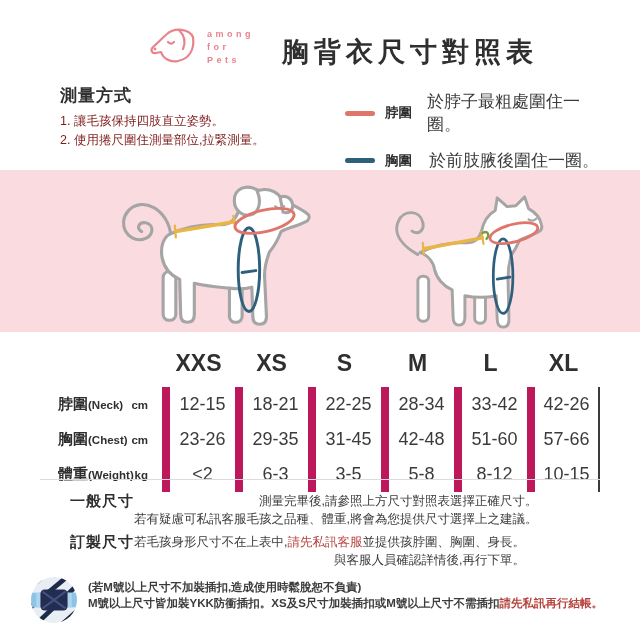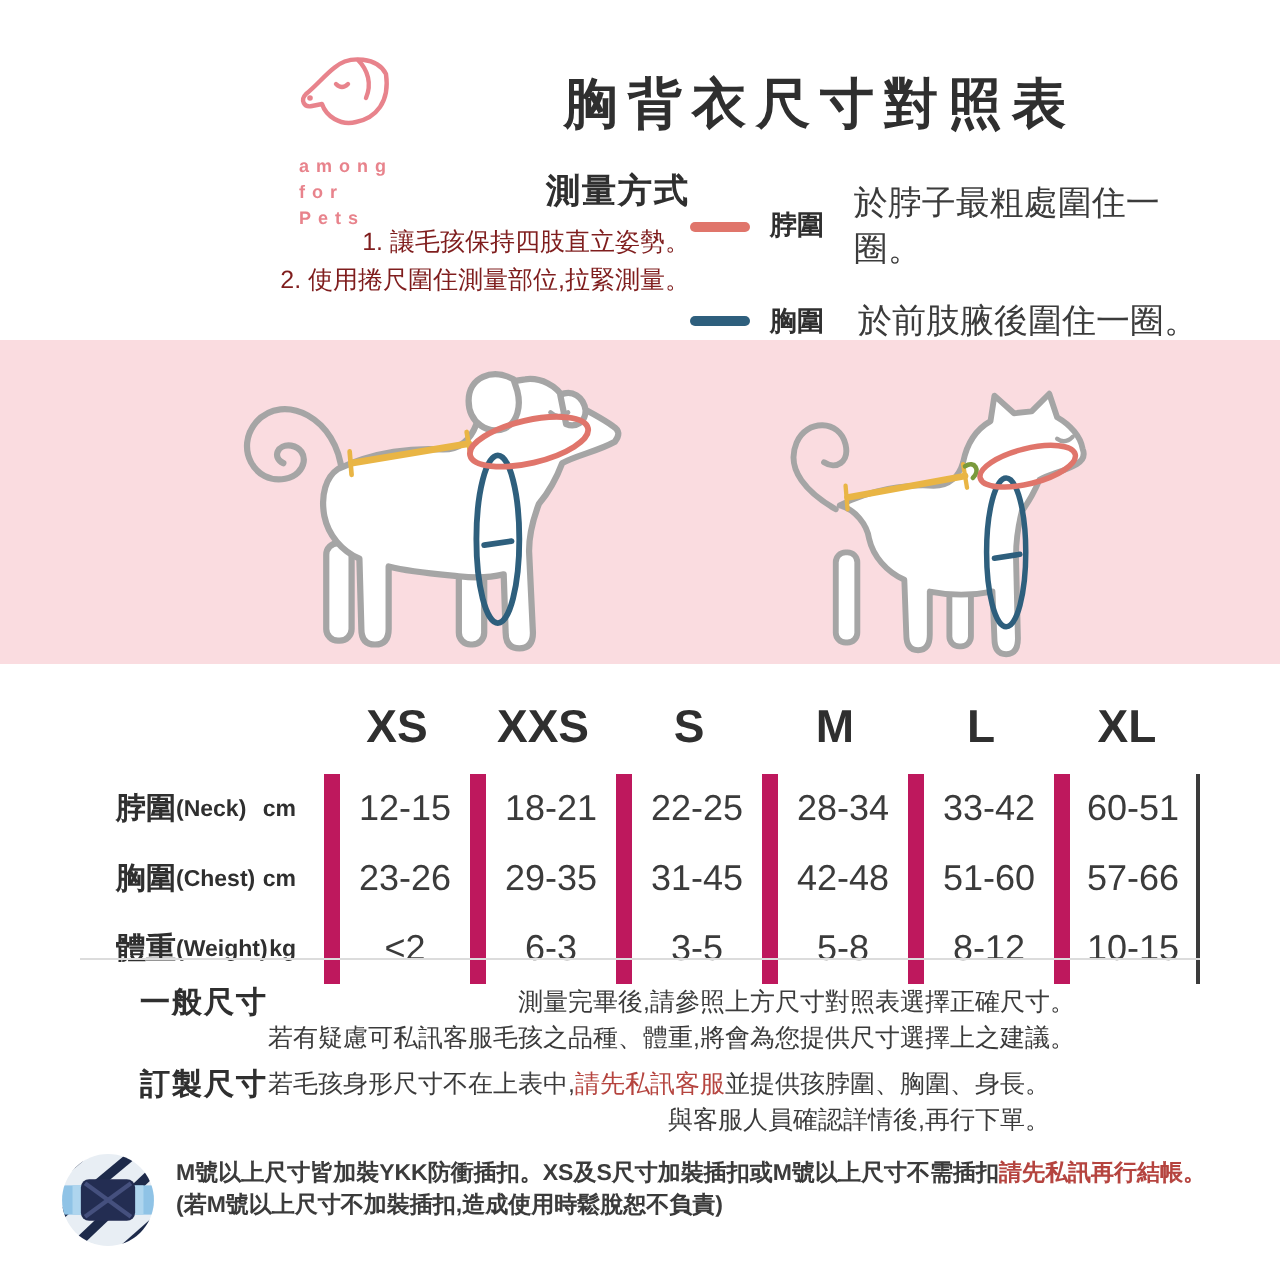--- a/index.html
+++ b/index.html
@@ -5,26 +5,26 @@
   html,body{margin:0;padding:0;}
   body{
     width:640px;height:640px;background:#ffffff;
     font-family:"Liberation Sans","DejaVu Sans",sans-serif;
     color:#3b3b3b;overflow:hidden;
   }
   .page{position:relative;width:640px;height:640px;background:#fff;}
 
   
   .header{position:absolute;top:24px;left:0;width:640px;height:56px;}
-  .logo{position:absolute;left:148px;top:2px;display:flex;align-items:center;gap:9px;flex-direction:column;}
+  .logo{position:absolute;left:148px;top:2px;display:flex;align-items:center;gap:9px;}
   .brand{color:#e8838c;font-size:9px;font-weight:700;letter-spacing:3.5px;line-height:13px;}
   .page-title{position:absolute;left:282px;top:10px;font-size:27px;font-weight:700;letter-spacing:5px;color:#2f2f2f;}
 
   
-  .measure{position:absolute;left:60px;top:84px;width:285px;text-align:right;}
+  .measure{position:absolute;left:60px;top:84px;width:285px;}
   .measure-title{font-size:17px;font-weight:700;color:#2f2f2f;margin-bottom:5px;letter-spacing:1px;}
   .measure-step{font-size:12.5px;line-height:19px;color:#7f1d1d;}
 
   
   .legend{position:absolute;left:345px;top:90px;width:260px;}
   .legend-item{display:flex;align-items:center;margin-bottom:13px;}
   .swatch{width:30px;height:5px;border-radius:3px;flex:0 0 30px;}
   .sw-neck{background:#e0756b;}
   .sw-chest{background:#2e5f7d;}
   .sw-length{background:#e9b545;}
@@ -198,38 +198,38 @@
       <ellipse cx="149" cy="88" rx="10" ry="38" stroke-width="2.8"></ellipse>
       <path stroke-width="2.8" d="M 143 91 L 156 89"></path>
     </g>
 
     <ellipse cx="160" cy="44" rx="25" ry="9" fill="none" stroke="#e0756b" stroke-width="2.8" transform="rotate(-14 160 44)"></ellipse>
   </svg>
 
   <div class="size-table">
     <div class="t-grid">
       <div class="t-head"></div>
+      <div class="t-head">XXS</div>
       <div class="t-head">XS</div>
-      <div class="t-head">XXS</div>
       <div class="t-head">S</div>
       <div class="t-head">M</div>
       <div class="t-head">L</div>
       <div class="t-head">XL</div>
 
       <div class="t-rowlabel">
         <span class="zh">脖圍</span>
         <span class="en">(Neck)</span>
         <span class="unit">cm</span>
       </div>
       <div class="t-cell">12-15</div>
       <div class="t-cell">18-21</div>
       <div class="t-cell">22-25</div>
       <div class="t-cell">28-34</div>
       <div class="t-cell">33-42</div>
-      <div class="t-cell last">60-51</div>
+      <div class="t-cell last">42-26</div>
 
       <div class="t-rowlabel">
         <span class="zh">胸圍</span>
         <span class="en">(Chest)</span>
         <span class="unit">cm</span>
       </div>
       <div class="t-cell">23-26</div>
       <div class="t-cell">29-35</div>
       <div class="t-cell">31-45</div>
       <div class="t-cell">42-48</div>
@@ -287,18 +287,18 @@
         <rect x="6" y="16" width="6" height="14" fill="#aed5ee"></rect>
         <rect x="34" y="16" width="6" height="14" fill="#aed5ee"></rect>
         <rect x="10" y="13" width="26" height="20" rx="4" fill="#232d52"></rect>
         <g stroke="#45507e" stroke-width="2">
           <path d="M 12 15 L 34 31"></path>
             <path d="M 34 15 L 12 31"></path>
         </g>
       </g>
     </svg>
     <div class="footer-text">
+      <div>(若M號以上尺寸不加裝插扣,造成使用時鬆脫恕不負責)</div>
       <div><span>M號以上尺寸皆加裝YKK防衝插扣。XS及S尺寸加裝插扣或M號以上尺寸不需插扣</span><span class="red">請先私訊再行結帳。</span></div>
-      <div>(若M號以上尺寸不加裝插扣,造成使用時鬆脫恕不負責)</div>
     </div>
   </div>
 
 </div>
 
 </body></html>

